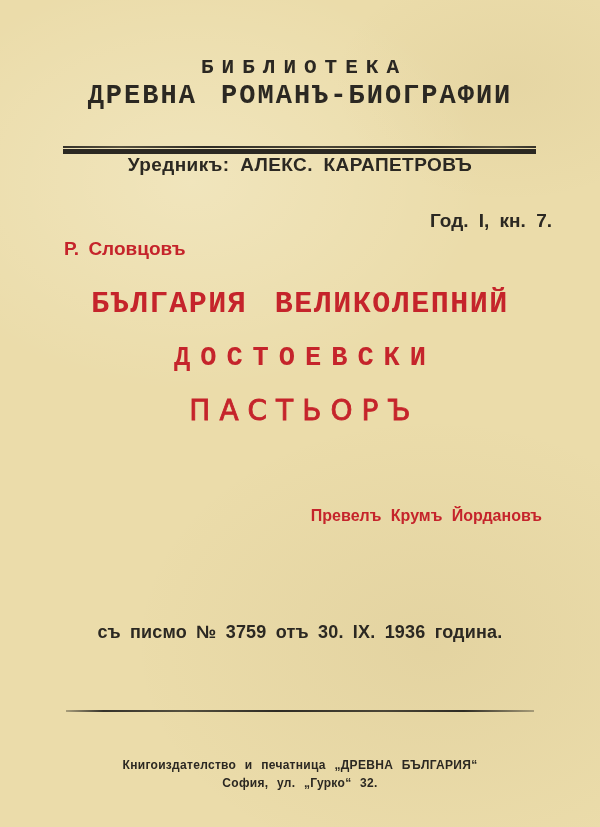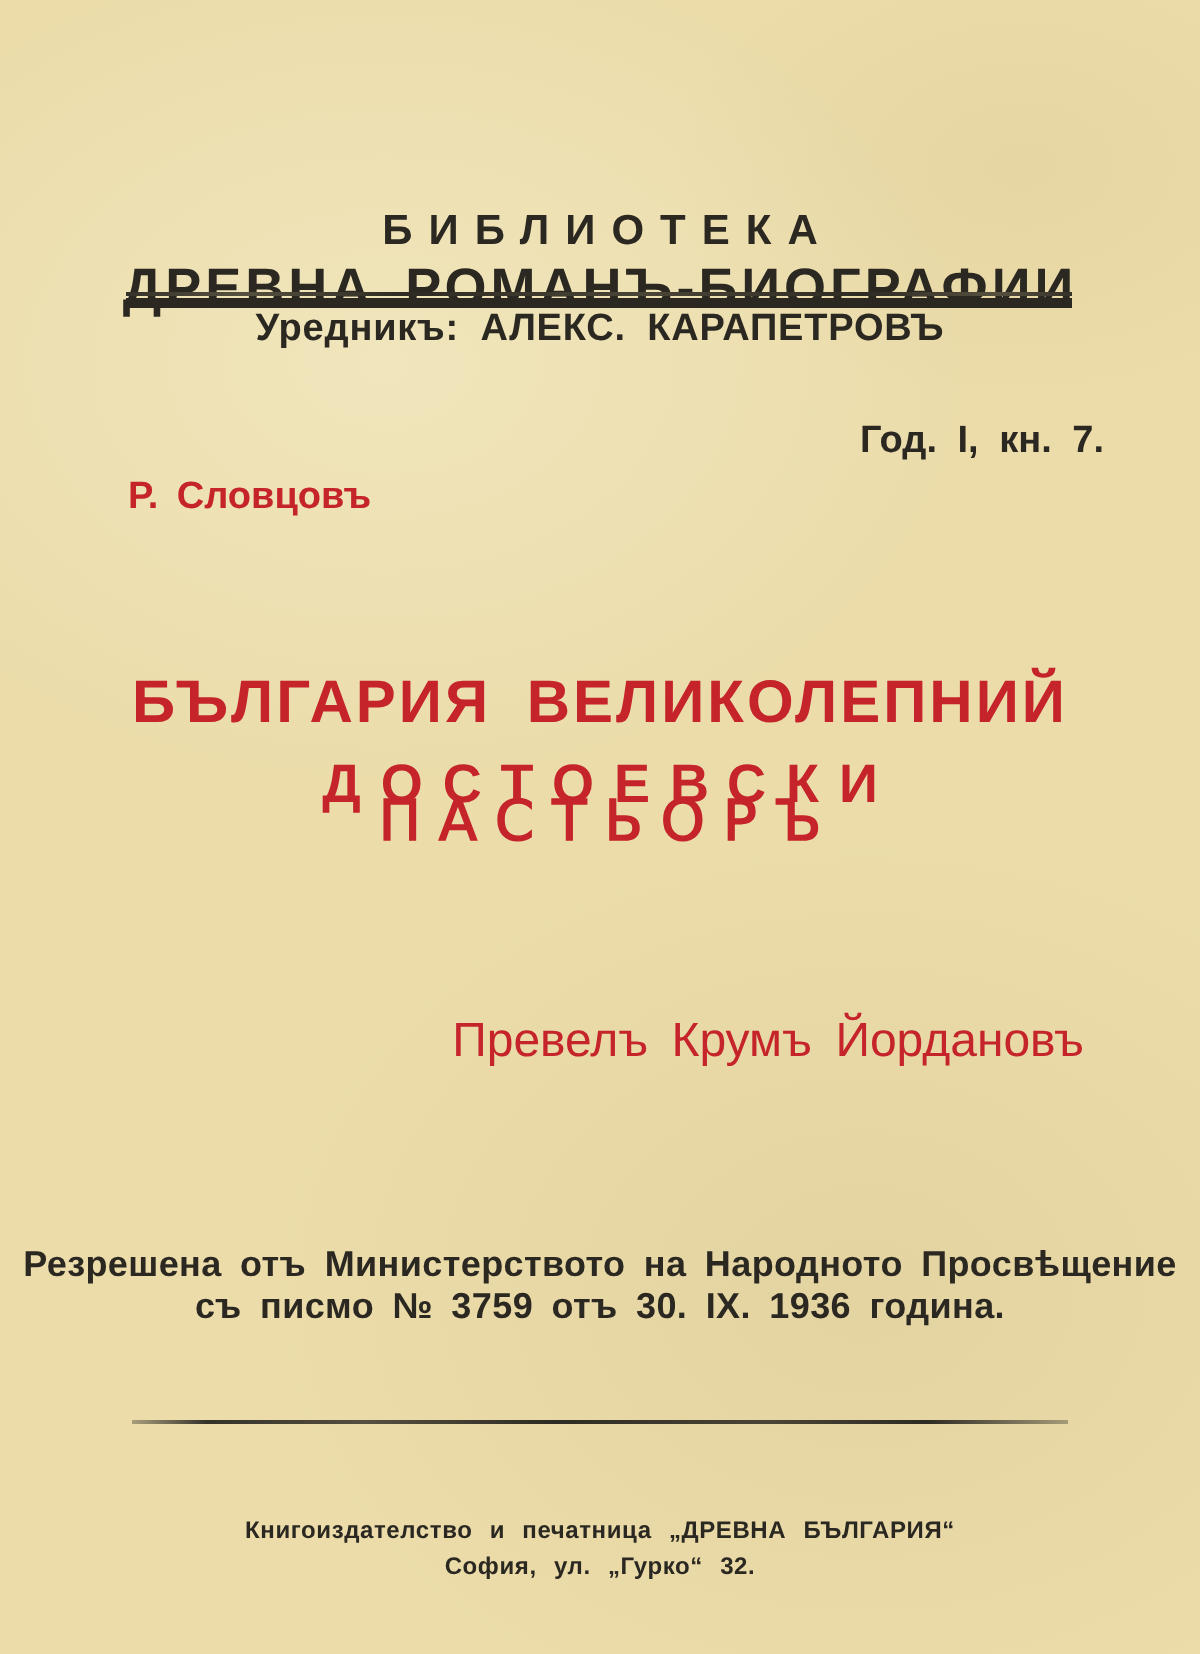--- a/index.html
+++ b/index.html
@@ -20,21 +20,21 @@
     background:
       radial-gradient(ellipse 420px 300px at 32% 22%, rgba(255,252,235,0.28), rgba(255,252,235,0) 70%),
       radial-gradient(ellipse 500px 380px at 72% 78%, rgba(130,100,40,0.07), rgba(130,100,40,0) 60%),
       radial-gradient(ellipse 300px 200px at 85% 10%, rgba(130,100,40,0.05), rgba(130,100,40,0) 60%),
       #ebdcaa;
   }
   .abs { position: absolute; }
   .center { left: 0; right: 0; text-align: center; }
   .ink { color: #2b2822; }
   .red { color: #c5242b; }
-  .serif { font-family: Liberation Sans, sans-serif; margin-top: 48px; }
+  .serif { font-family: Liberation Mono, monospace; }
   .sans  { font-family: "Liberation Sans", "DejaVu Sans", sans-serif; margin-top: 37px; }
 
   .series {
     top: 56px;
     font-size: 21px;
     font-weight: bold;
     letter-spacing: 8px;
     text-indent: 8px;
   }
   .series-title {
@@ -80,40 +80,40 @@
     word-spacing: 4px;
   }
   .title-main {
     top: 287px;
     font-size: 30px;
     font-weight: bold;
     letter-spacing: 1.5px;
     word-spacing: 8px;
   }
   .title-2 {
-    top: 329px;
+    top: 343px;
     font-size: 27px;
     font-weight: bold;
     letter-spacing: 10px;
     text-indent: 10px;
   }
   .title-3 {
     top: 394px;
     font-family: "DejaVu Sans", sans-serif;
     font-size: 28px;
     font-weight: normal;
     letter-spacing: 9px;
     text-indent: 9px;
     -webkit-text-stroke: 0.8px #c5242b;
   }
   .translator {
     top: 470px;
     right: 58px;
-    font-size: 24px;
-    font-weight: normal;
+    font-size: 16px;
+    font-weight: bold;
     word-spacing: 5px;
   }
   .permission {
     top: 585px;
     font-size: 18px;
     font-weight: bold;
     line-height: 21px;
     word-spacing: 4px;
     letter-spacing: 0.2px;
   }
@@ -155,21 +155,20 @@
 
 <div class="abs center serif red title-main">БЪЛГАРИЯ ВЕЛИКОЛЕПНИЙ</div>
 
 <div class="abs center serif red title-2">ДОСТОЕВСКИ</div>
 
 <div class="abs center red title-3">ПАСТЬОРЪ</div>
 
 <div class="abs sans red translator">Превелъ Крумъ Йордановъ</div>
 
 <div class="abs center sans ink permission">
-  <div>Резрешена отъ Министерството на Народното Просвѣщение</div>
   <div>съ писмо № 3759 отъ 30. IX. 1936 година.</div>
 </div>
 
 <div class="abs rule2"></div>
 
 <div class="abs center sans ink publisher">
   <div>Книгоиздателство и печатница „ДРЕВНА БЪЛГАРИЯ“</div>
   <div>София, ул. „Гурко“ 32.</div>
 </div>
 

